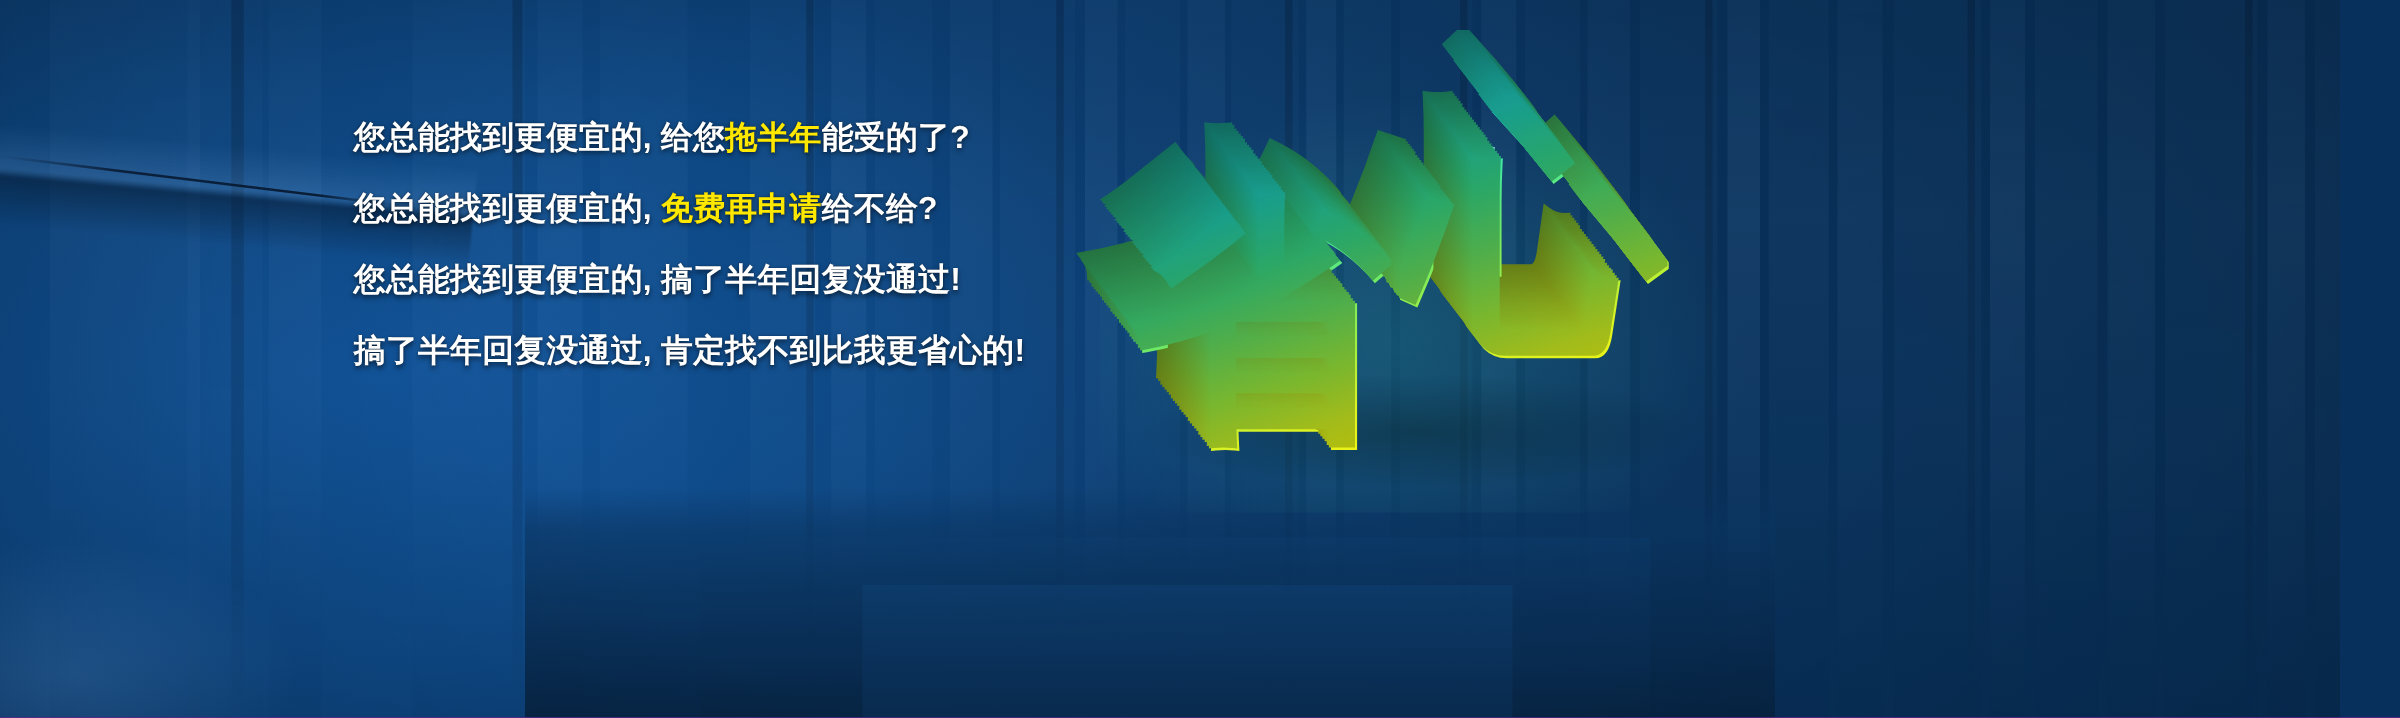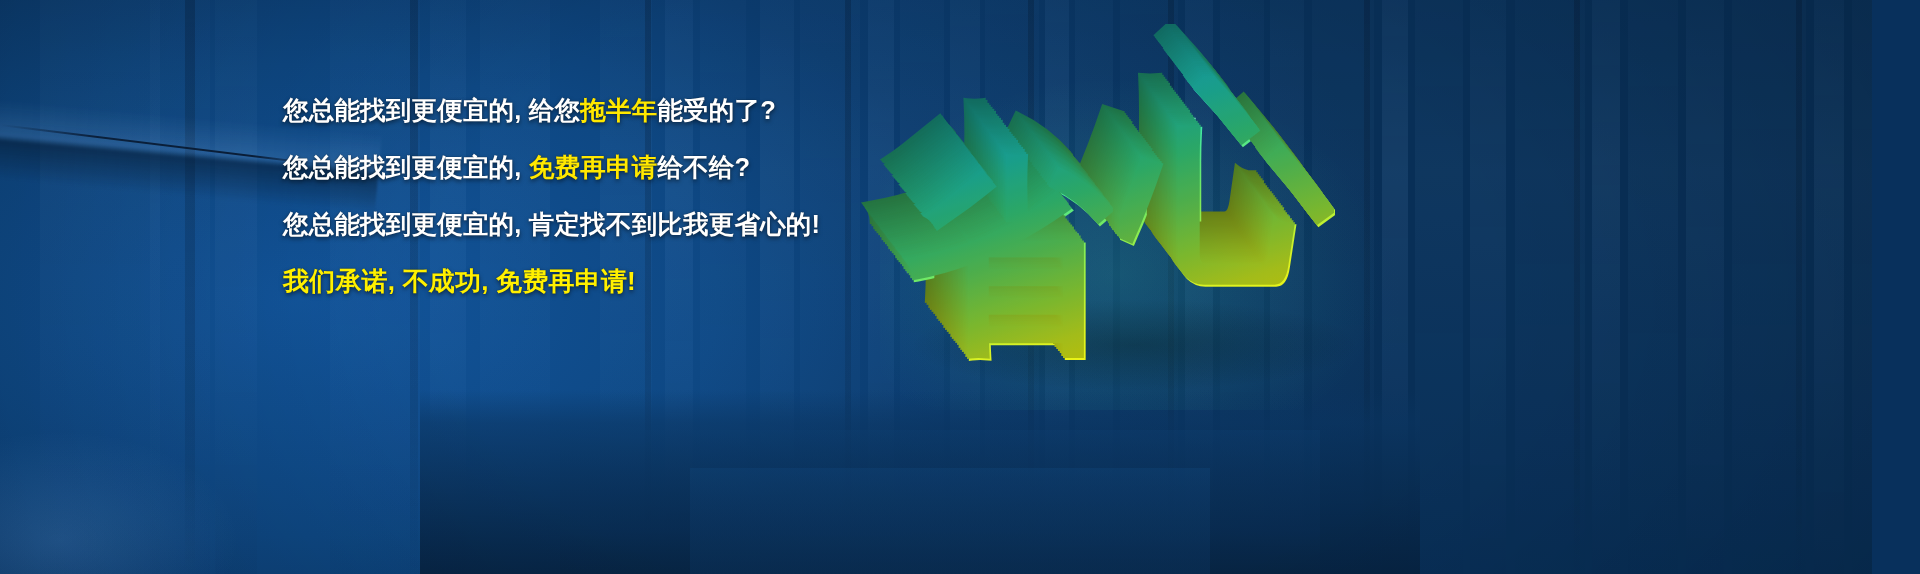--- a/index.html
+++ b/index.html
@@ -208,22 +208,22 @@
   <div class="floor2"></div>
   <div class="floor3"></div>
   <div class="bg-vignette"></div>
   <div class="streak"></div>
   <div class="streak-line"></div>
   <div class="glow-left"></div>
 
   <div id="copy">
       <div class="line"><span>您总能找到更便宜的, 给您</span><span class="hl">拖半年</span><span>能受的了?</span></div>
       <div class="line"><span>您总能找到更便宜的, </span><span class="hl">免费再申请</span><span>给不给?</span></div>
-      <div class="line"><span>您总能找到更便宜的, 肯定找不到比我更省心的!</span></div>
-      <div class="line all-hl"><span>我们承诺, 不成功, 免费再申请!</span></div>
+      <div class="line"><span>您总能找到更便宜的, 搞了半年回复没通过!</span></div>
+      <div class="line"><span>搞了半年回复没通过, 肯定找不到比我更省心的!</span></div>
     </div>
 
   <div class="logo-shadow"></div>
   <div class="logo-glow"></div>
   <div id="logo3d">
     <div id="sheng-wrap">
         <span class="glyph depth g-sheng" style="left:-44.0px;top:-58.0px;filter:brightness(0.620);z-index:2;">省</span>
         <span class="glyph depth g-sheng" style="left:-42.3px;top:-55.8px;filter:brightness(0.632);z-index:3;">省</span>
         <span class="glyph depth g-sheng" style="left:-40.6px;top:-53.5px;filter:brightness(0.643);z-index:4;">省</span>
         <span class="glyph depth g-sheng" style="left:-38.9px;top:-51.3px;filter:brightness(0.655);z-index:5;">省</span>

